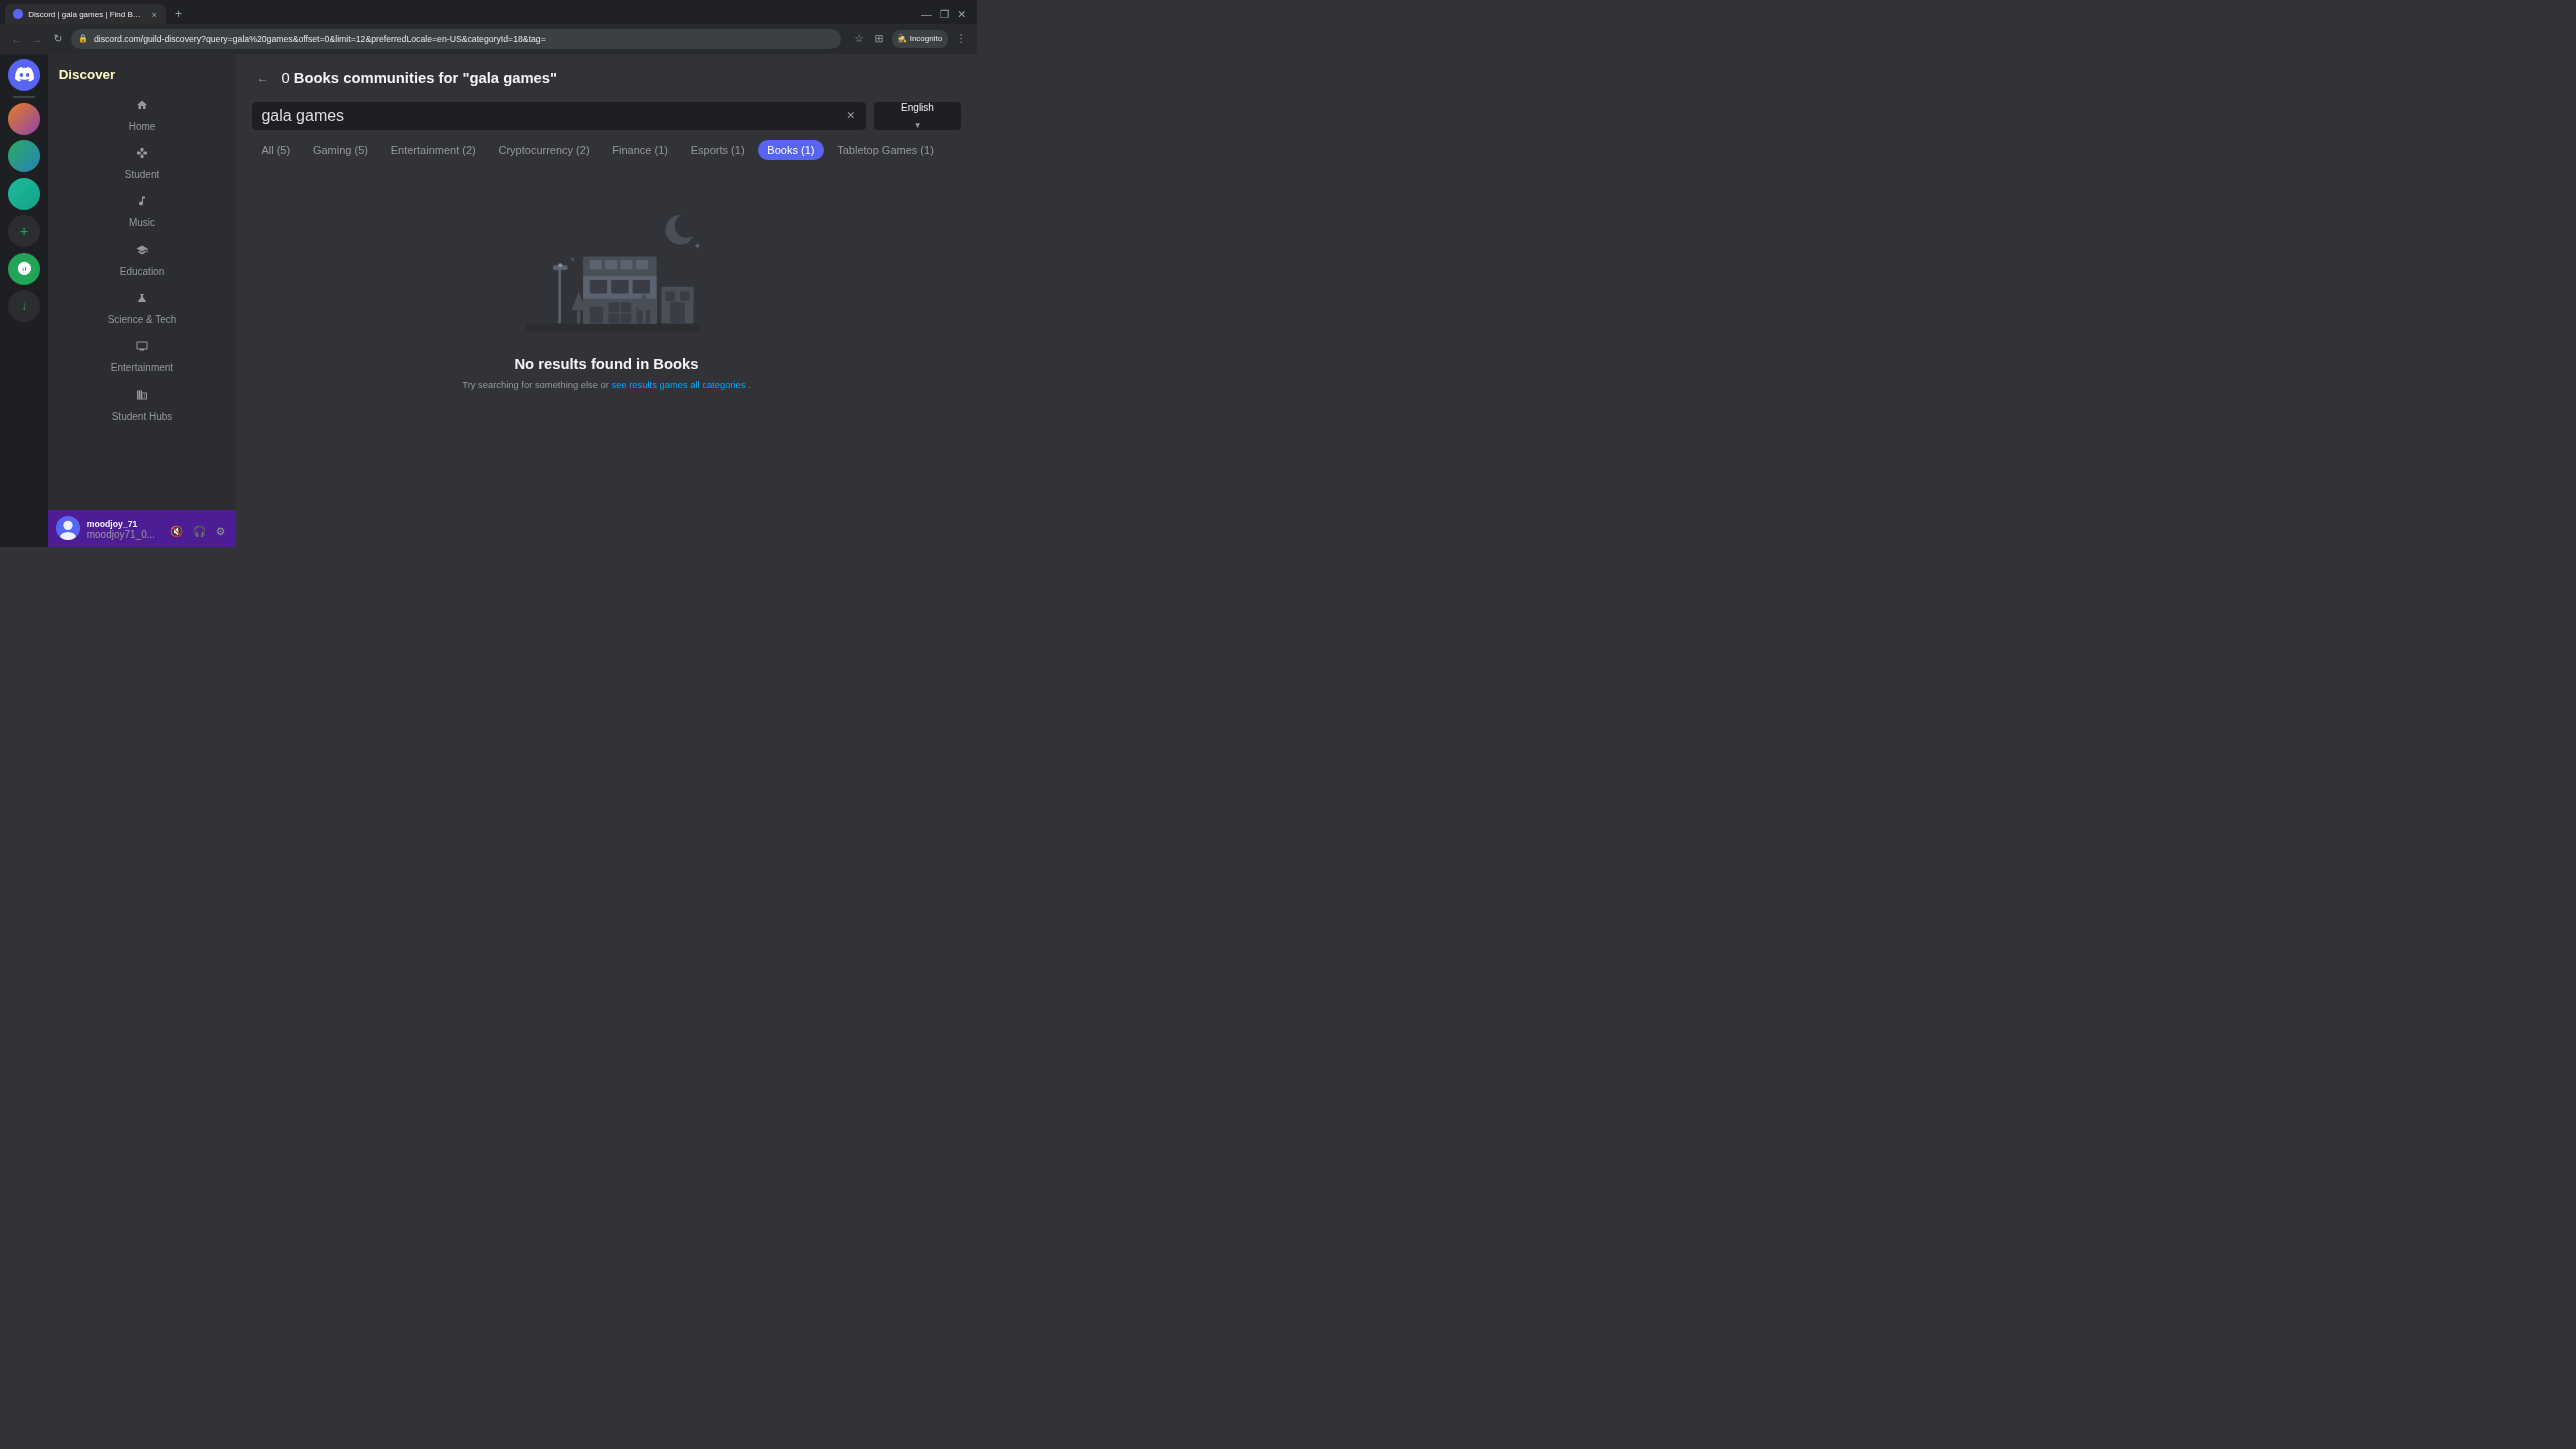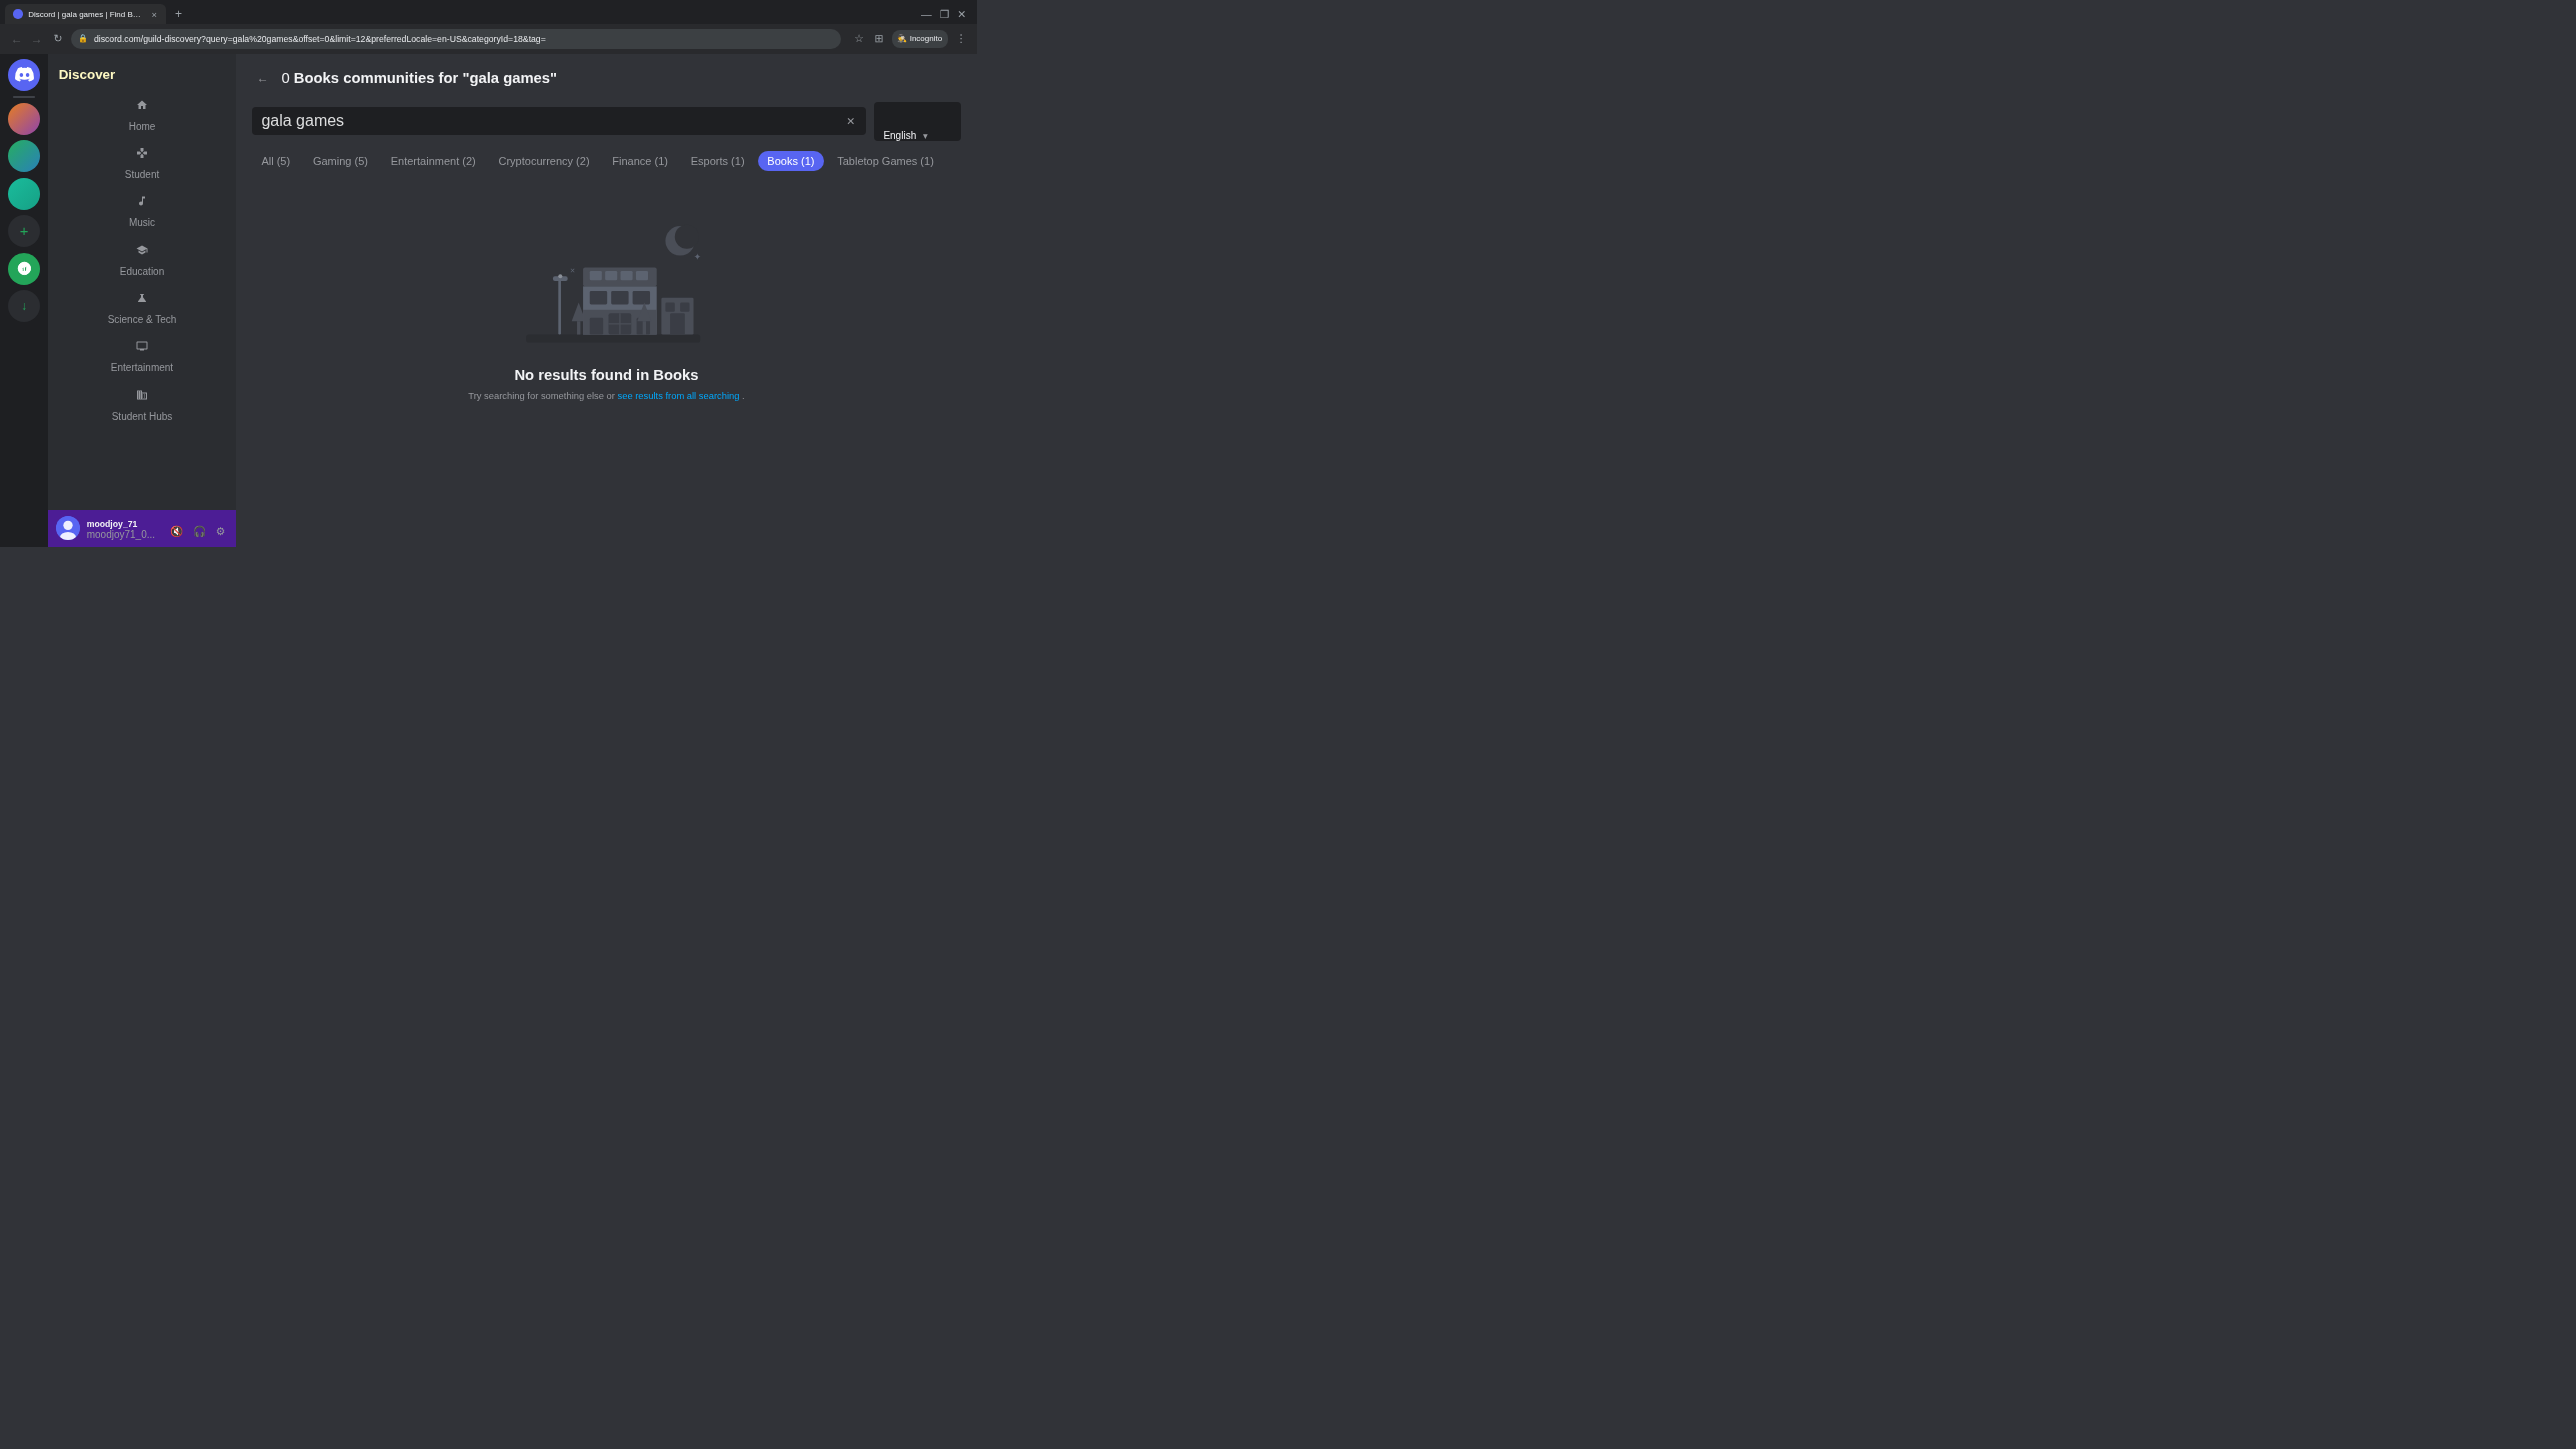--- a/index.html
+++ b/index.html
@@ -381,27 +381,28 @@
     .search-clear {
       cursor: pointer;
       color: #96989d;
       font-size: 10.7px;
       padding: 1.3px;
     }
     .lang-dropdown {
       background: #1e1f22;
       border: none;
       border-radius: 4px;
-      height: 39px;
+      height: 28px;
       padding: 0 9.4px;
       display: flex;
-      align-items: flex-end;
+      align-items: center;
       gap: 6.7px;
       cursor: pointer;
       min-width: 87px;
+      flex-direction: column;
     }
     .lang-label {
       color: #f2f3f5;
       font-size: 10px;
       font-weight: 500;
     }
     .chevron-down {
       color: #96989d;
       font-size: 9.4px;
     }
@@ -685,20 +686,20 @@
           <rect x="268" y="132" width="14" height="14" rx="2" fill="#3a3d45"></rect>
           <rect x="290" y="132" width="14" height="14" rx="2" fill="#3a3d45"></rect>
 
           <rect x="234" y="160" width="5" height="20" fill="#4a4e57"></rect>
           <polygon points="226,160 236.5,132 247,160" fill="#4a4e57"></polygon>
         </svg>
       </div>
       <h2 class="empty-title">No results found in Books</h2>
       <p class="empty-subtitle">
         <span>Try searching for something else or </span>
-        <a class="empty-link" href="#">see results from all searching</a>
+        <a class="empty-link" href="#">see results games all categories</a>
         <span>.</span>
       </p>
     </div>
 
   </div>
 </div>
 
 
 </body></html>

